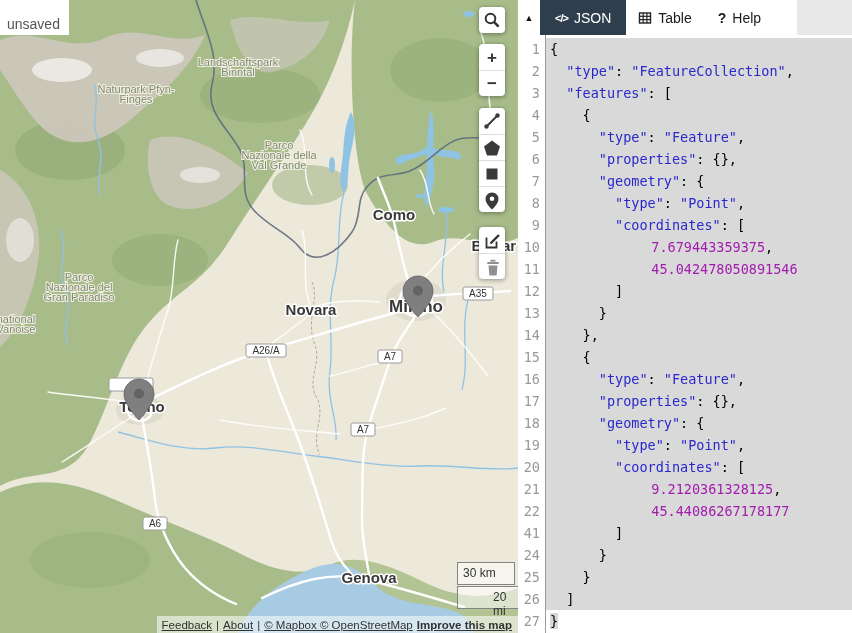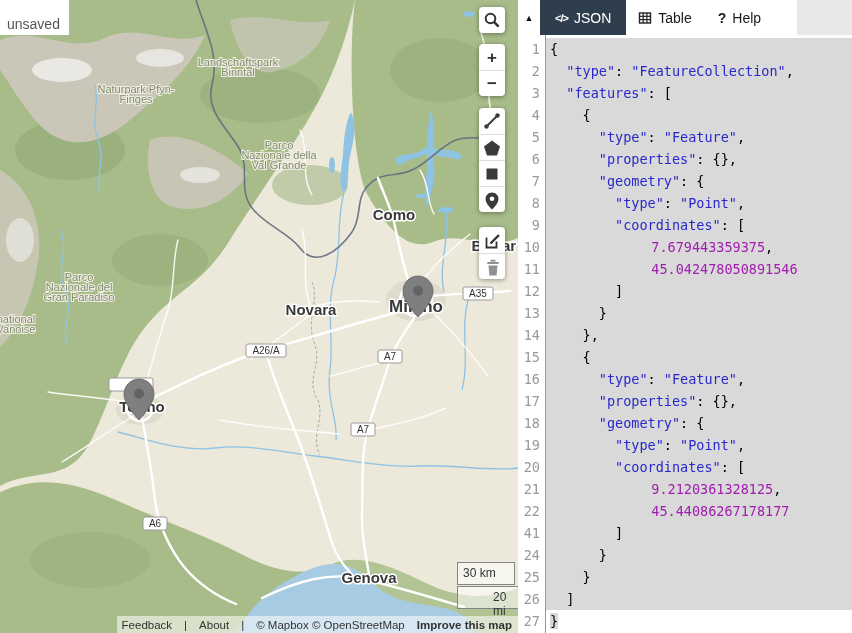--- a/index.html
+++ b/index.html
@@ -21,21 +21,21 @@
   #draw-ctl   { top:108px; }
   #edit-ctl   { top:227px; }
   .zoom-glyph { font-size:17px; font-weight:700; color:#333; line-height:1; }
 
   .scale-box { position:absolute; left:443px; background:rgba(255,255,255,.55); border:1px solid #848484;
     box-sizing:border-box; font-size:12px; color:#333; padding:3px 4px 0 5px; height:23px; z-index:5;margin-left:14px; }
   #scale-km { top:562px; width:58px; }
   #scale-mi { top:586px; width:65px;padding-left:35px; }
 
   .attribution { position:absolute; right:0; bottom:0; height:17px; background:rgba(255,255,255,.55);
-    display:flex; align-items:center; gap:12px; padding:0 6px 0 5px; font-size:11.5px; color:#333; z-index:5; white-space:nowrap; }
+    display:flex; align-items:center; gap:4px; padding:0 6px 0 5px; font-size:11.5px; color:#333; z-index:5; white-space:nowrap;text-decoration:underline; }
   .attribution .bold { font-weight:bold;text-align:center; }
 
   
   text.city { font-family:"Liberation Sans", sans-serif; font-weight:bold; fill:#383838;
     text-anchor:middle; paint-order:stroke; stroke:#ffffff; stroke-width:3px; stroke-linejoin:round; }
   text.park { font-family:"Liberation Sans", sans-serif; font-size:11px; fill:#7e8a6e; text-anchor:middle;
     paint-order:stroke; stroke:#f2efe4; stroke-width:2px; }
   rect.badge-rect { fill:#ffffff; stroke:#9a9a9a; stroke-width:1; }
   text.badge-text { font-family:"Liberation Sans", sans-serif; font-size:10px; fill:#333; text-anchor:middle; }
 

